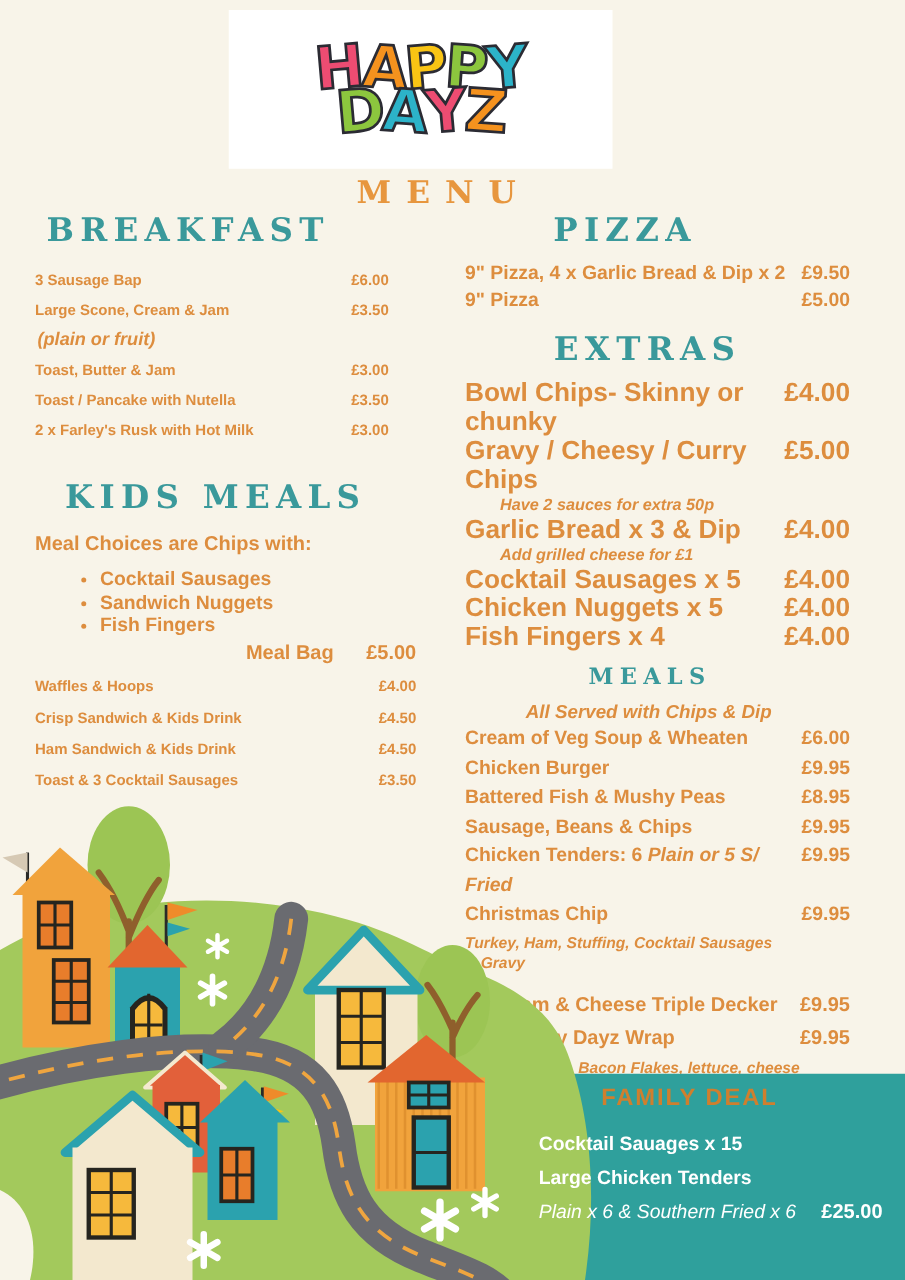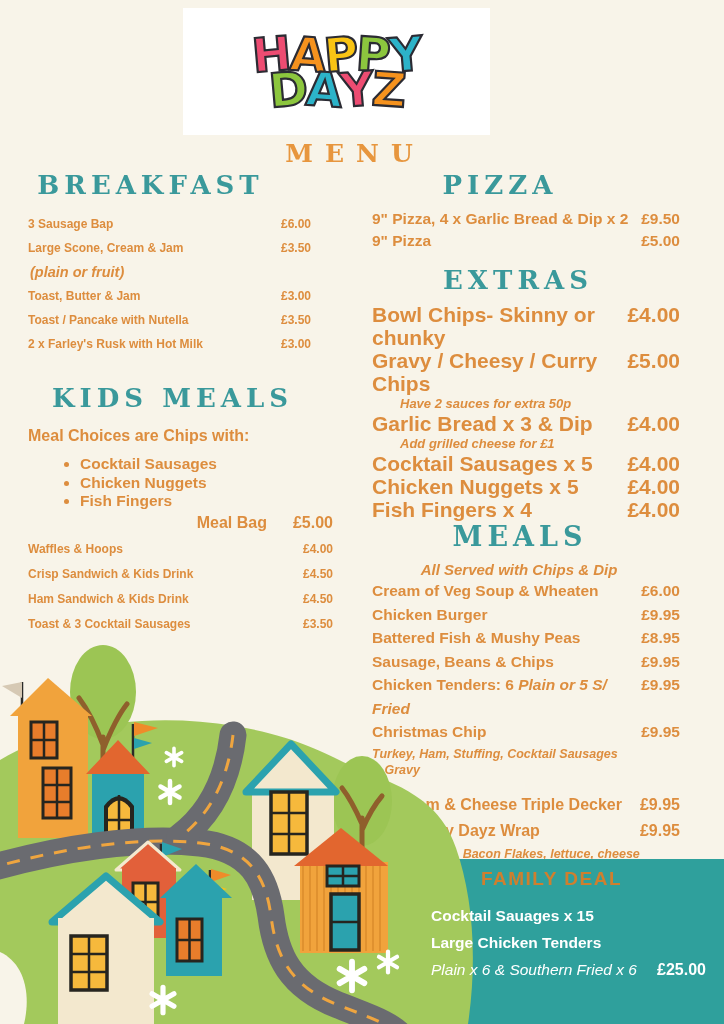--- a/index.html
+++ b/index.html
@@ -47,21 +47,21 @@
   #kids-bullets{margin:8px 0 2px 0;padding-left:52px;}
   #kids-bullets li{color:var(--item_orange);font-weight:bold;font-size:15.5px;line-height:18.5px;}
   .mealbag-row{display:flex;justify-content:flex-end;gap:26px;color:var(--item_orange);
                font-weight:bold;font-size:16px;line-height:20px;margin:2px 0 4px 0;}
   .kids .row{line-height:25px;}
 
   #right-col{position:absolute;left:372px;top:170px;width:308px;}
   #right-col .sec-h{margin-bottom:8px;}
   #h-pizza{padding-right:52px;}
   #h-extras{padding-right:16px;margin-top:13px;}
-  #h-meals{padding-right:12px;font-size:27px;}
+  #h-meals{padding-right:12px;margin-top:10px;font-size:18px;}
   .pizza .row{line-height:22px;font-size:15.5px;}
   .extras .row{line-height:23px;font-size:21px;}
   .extras .note{font-size:13px;line-height:17px;}
   .note.indent{margin-left:28px;}
   .meals-sub{color:var(--item_orange);font-weight:bold;font-style:italic;font-size:15px;
              text-align:center;padding-right:14px;line-height:19px;}
   .meals .row{line-height:23.5px;font-size:15.5px;}
   .meals .note{font-size:12.5px;line-height:16px;font-style:italic;white-space:pre-line;margin-top:2px;}
   #meals-more{margin-top:14px;padding-left:33px;}
   #meals-more .row{line-height:26px;font-size:16px;}
@@ -131,21 +131,21 @@
           <span class="iprice">£3.00</span>
         </div>
       </div>
   </div>
 
   <div id="kids-block">
     <div class="sec-h">KIDS MEALS</div>
     <div class="kids-intro">Meal Choices are Chips with:</div>
     <ul id="kids-bullets">
         <li>Cocktail Sausages</li>
-        <li>Chicken Nuggets</li>
+        <li>Sandwich Nuggets</li>
         <li>Fish Fingers</li>
       </ul>
     <div class="mealbag-row">
       <span>Meal Bag</span>
       <span>£5.00</span>
     </div>
     <div class="kids" id="kids-items">
         <div class="row">
           <span class="iname">Waffles &amp; Hoops</span>
           <span class="iprice">£4.00</span>

